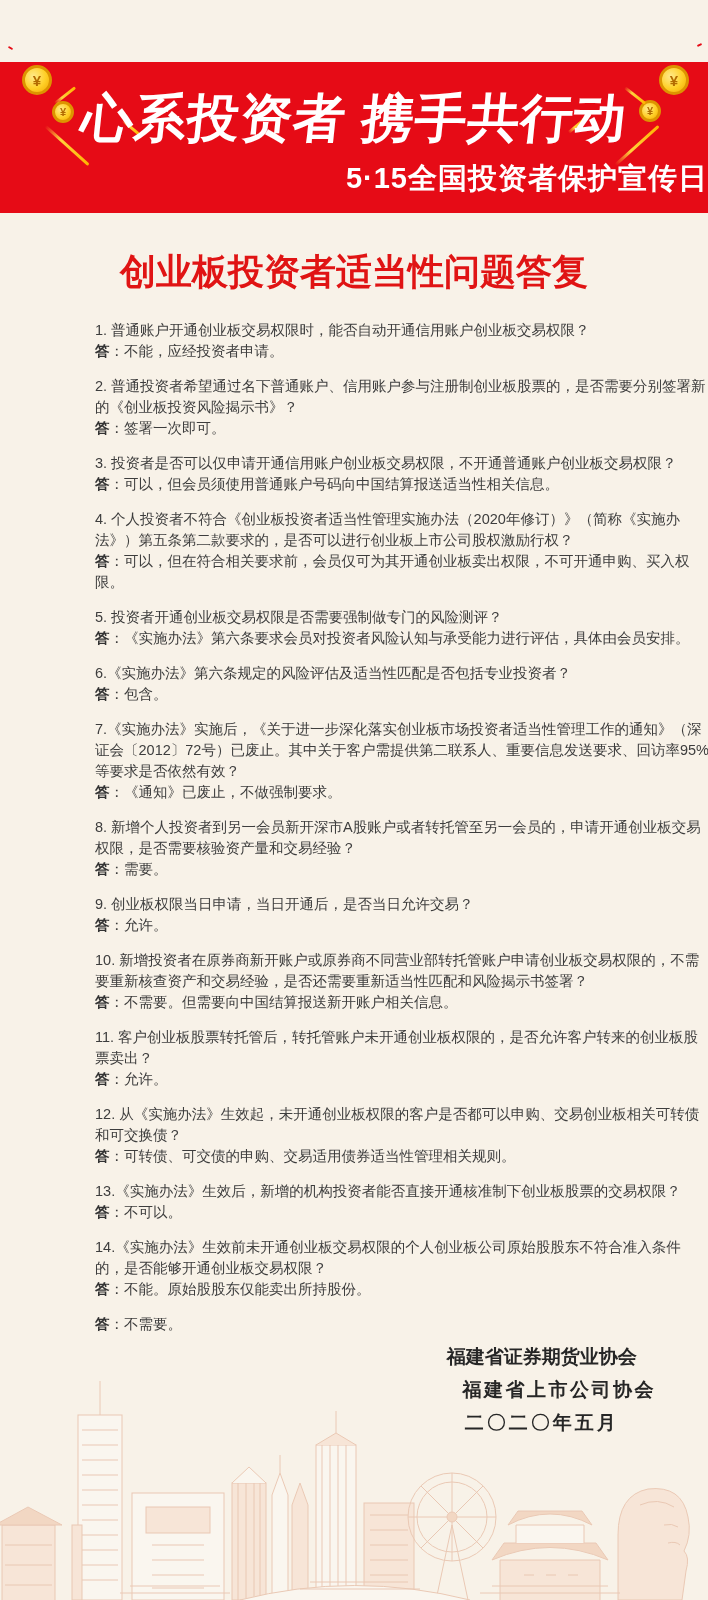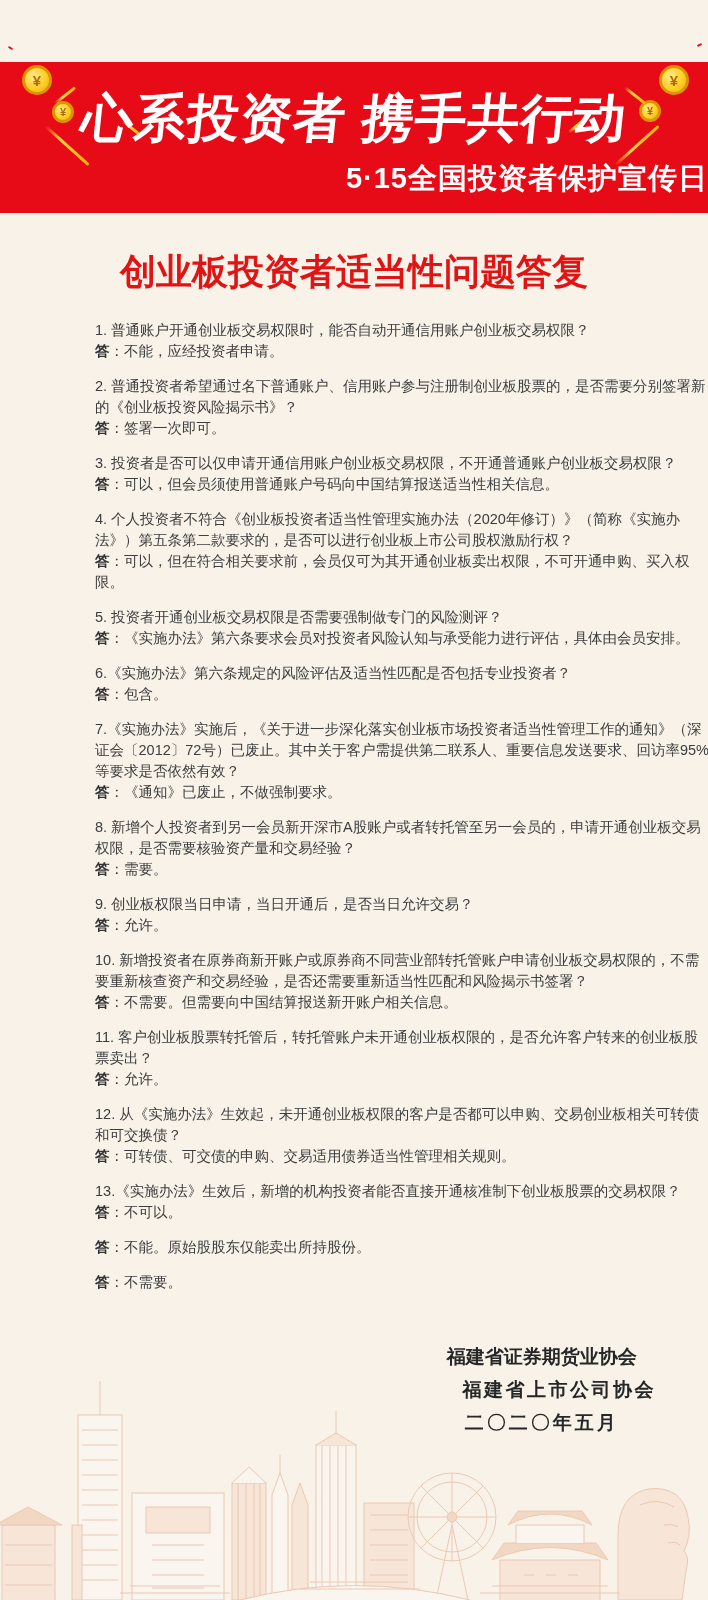--- a/index.html
+++ b/index.html
@@ -174,20 +174,21 @@
     <p class="qa-q">12. 从《实施办法》生效起，未开通创业板权限的客户是否都可以申购、交易创业板相关可转债和可交换债？</p>
     <p class="qa-a"><span class="qa-a-label">答</span><span class="qa-a-colon">：</span><span class="qa-a-text">可转债、可交债的申购、交易适用债券适当性管理相关规则。</span></p>
   </div>
 
   <div class="qa-item">
     <p class="qa-q">13.《实施办法》生效后，新增的机构投资者能否直接开通核准制下创业板股票的交易权限？</p>
     <p class="qa-a"><span class="qa-a-label">答</span><span class="qa-a-colon">：</span><span class="qa-a-text">不可以。</span></p>
   </div>
 
   <div class="qa-item">
+    <p class="qa-q">14.《实施办法》生效前未开通创业板交易权限的个人创业板公司原始股股东不符合准入条件的，是否能够开通创业板交易权限？</p>
     <p class="qa-a"><span class="qa-a-label">答</span><span class="qa-a-colon">：</span><span class="qa-a-text">不能。原始股股东仅能卖出所持股份。</span></p>
   </div>
 
   <div class="qa-item">
     <p class="qa-a"><span class="qa-a-label">答</span><span class="qa-a-colon">：</span><span class="qa-a-text">不需要。</span></p>
   </div>
 </main>
 
 <footer class="signature">
   <div class="sig-line1">福建省证券期货业协会</div>

